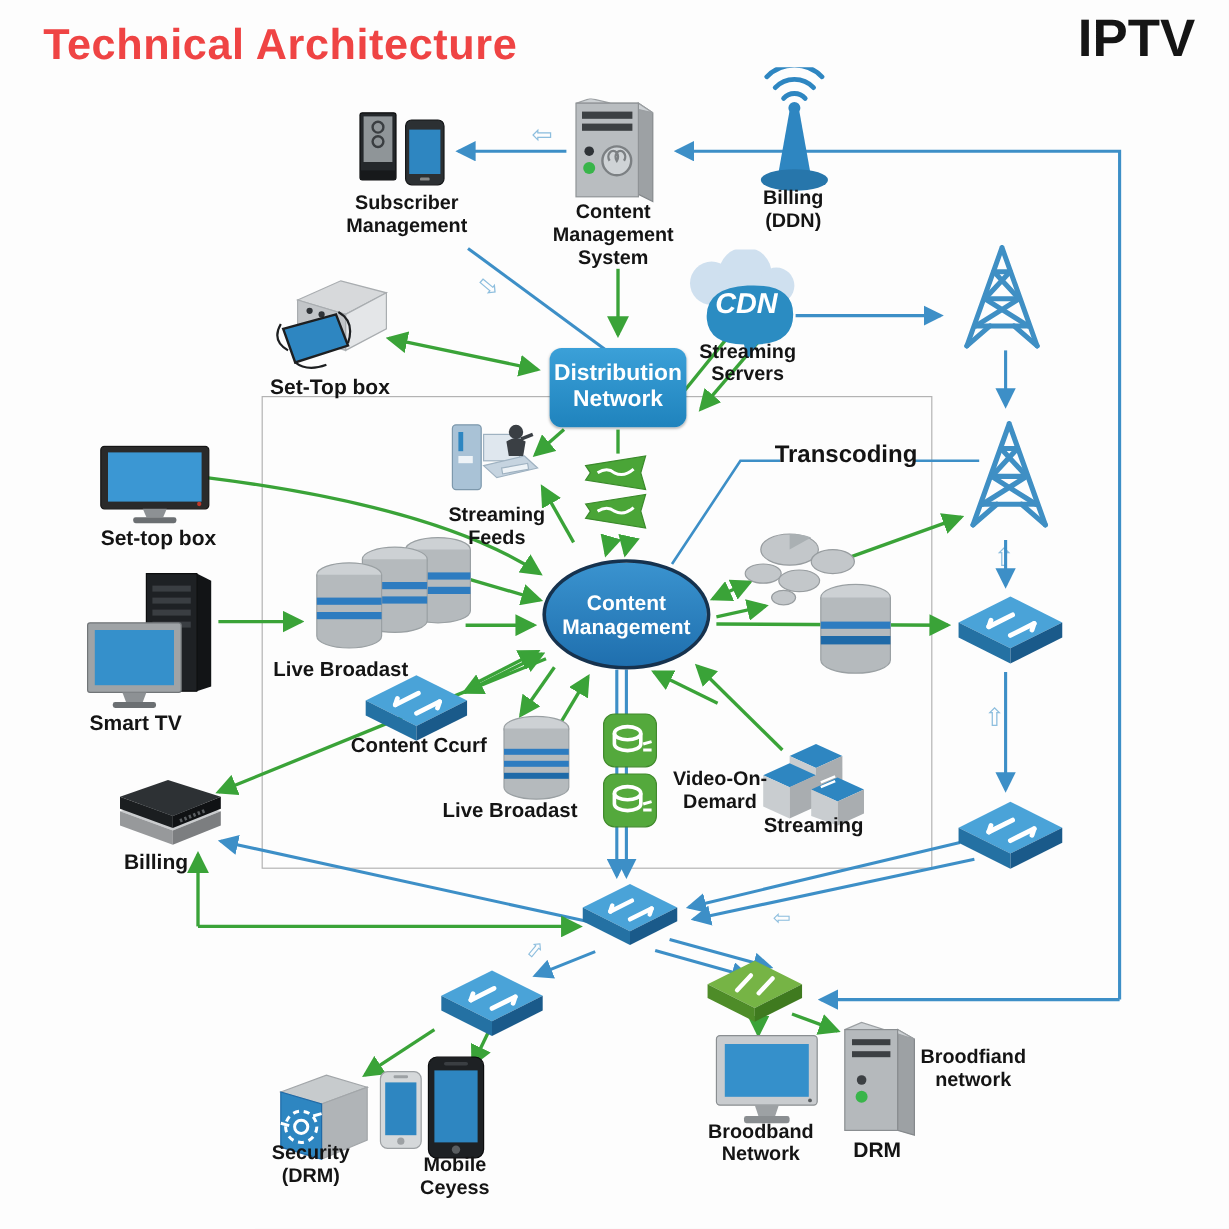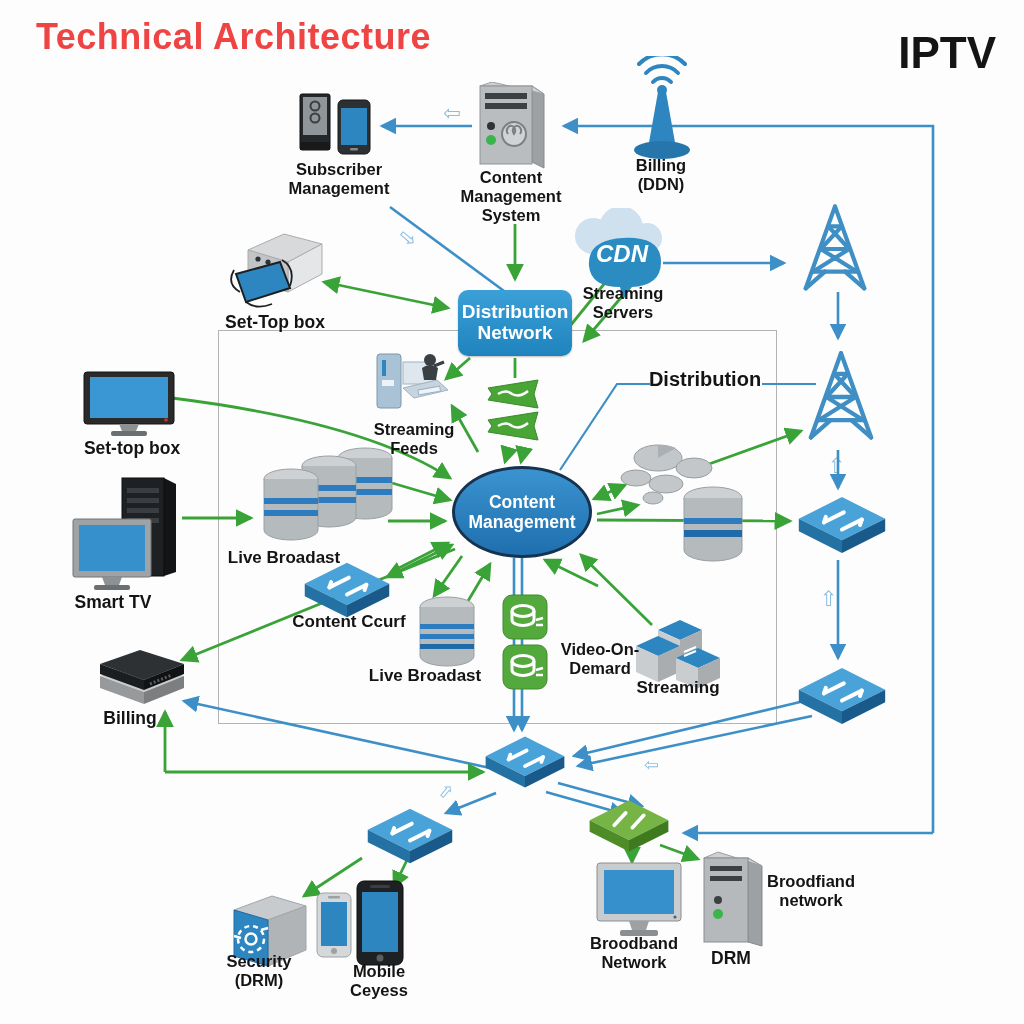--- a/index.html
+++ b/index.html
@@ -1,20 +1,20 @@
 <!DOCTYPE html>
 <html><head>
 <meta charset="utf-8">
 <style>
   html,body{margin:0;padding:0;background:#f7f8f8;}
   #stage{position:relative;width:1024px;height:1024px;background:#fdfdfd;overflow:hidden;
          font-family:"Liberation Sans","DejaVu Sans",sans-serif;color:#111;}
   .abs{position:absolute;}
   .title{font-size:36px;font-weight:700;letter-spacing:.5px;color:#ef4444;}
-  .brand{font-size:44px;font-weight:800;color:#151515;margin-top:20px;}
+  .brand{font-size:44px;font-weight:800;color:#151515;}
   .label{position:absolute;text-align:center;font-size:16.5px;font-weight:600;line-height:1.16;color:#141414;}
   .label.big{font-size:20px;}
   .node-box{position:absolute;display:flex;align-items:center;justify-content:center;text-align:center;
             background:linear-gradient(180deg,#3ba0d8,#1f83bd);color:#fff;font-weight:700;font-size:19px;
             line-height:1.1;border-radius:10px;box-shadow:0 1px 2px rgba(0,0,0,.25);}
   .node-ellipse{position:absolute;display:flex;align-items:center;justify-content:center;text-align:center;
             background:linear-gradient(180deg,#3a93cf,#1f6fae);color:#fff;font-weight:700;font-size:17.5px;
             line-height:1.15;border-radius:50%;border:3px solid #16324e;padding:0 14px;box-sizing:border-box;}
   .cdn-text{position:absolute;color:#fff;font-weight:800;font-size:24px;text-align:center;font-style:italic;}
   .sketch{position:absolute;color:#8dbede;font-size:21px;line-height:1;}
@@ -491,21 +491,21 @@
       <circle cx="20" cy="50" r="4" fill="#3c4043"></circle>
       <circle cx="20" cy="64" r="5" fill="#39b54a"></circle>
     </svg>
   </div>
 
   <div class="label" style="left:276px;top:160px;width:126px;">Subscriber Management</div>
   <div class="label" style="left:450px;top:168px;width:122px;">Content Management System</div>
   <div class="label" style="left:618px;top:156px;width:86px;">Billing (DDN)</div>
   <div class="label" style="left:574px;top:284px;width:98px;">Streaming Servers</div>
   <div class="label" style="left:220px;top:312px;width:110px;font-size:17.5px;">Set-Top box</div>
-  <div class="label big" style="left:645px;top:368px;width:120px;">Distribution</div>
+  <div class="label big" style="left:645px;top:368px;width:120px;">Transcoding</div>
   <div class="label" style="left:78px;top:438px;width:108px;font-size:17.5px;">Set-top box</div>
   <div class="label" style="left:368px;top:420px;width:92px;">Streaming Feeds</div>
   <div class="label" style="left:222px;top:548px;width:124px;font-size:17px;">Live Broadast</div>
   <div class="label" style="left:66px;top:592px;width:94px;font-size:17.5px;">Smart TV</div>
   <div class="label" style="left:290px;top:612px;width:118px;font-size:17px;">Content Ccurf</div>
   <div class="label" style="left:363px;top:666px;width:124px;font-size:17px;">Live Broadast</div>
   <div class="label" style="left:548px;top:640px;width:104px;">Video-On-Demard</div>
   <div class="label" style="left:630px;top:678px;width:96px;font-size:17px;">Streaming</div>
   <div class="label" style="left:98px;top:708px;width:64px;font-size:17.5px;">Billing</div>
   <div class="label" style="left:212px;top:952px;width:94px;">Security (DRM)</div>

